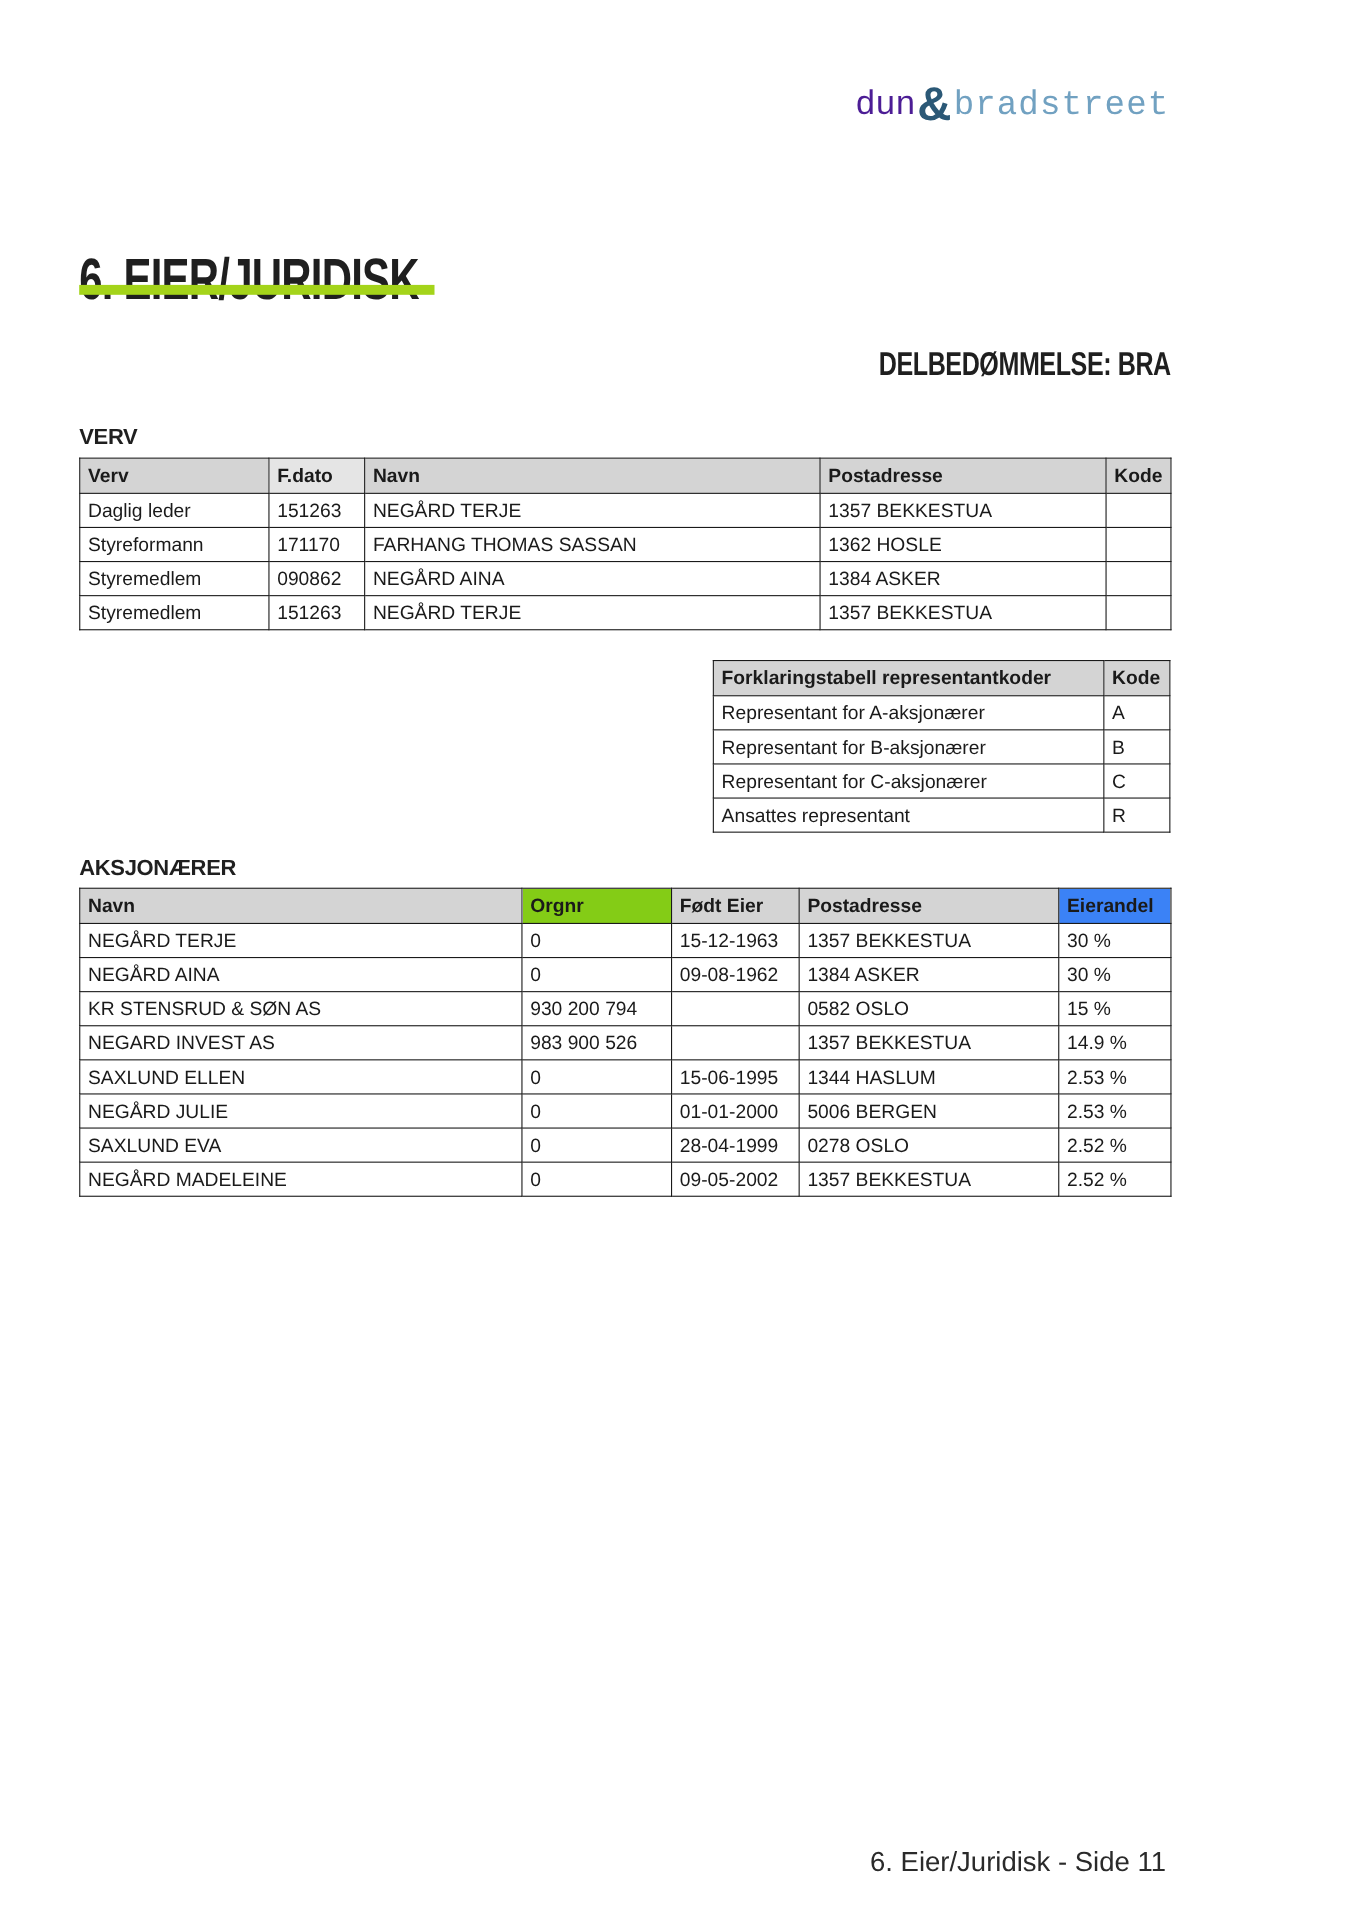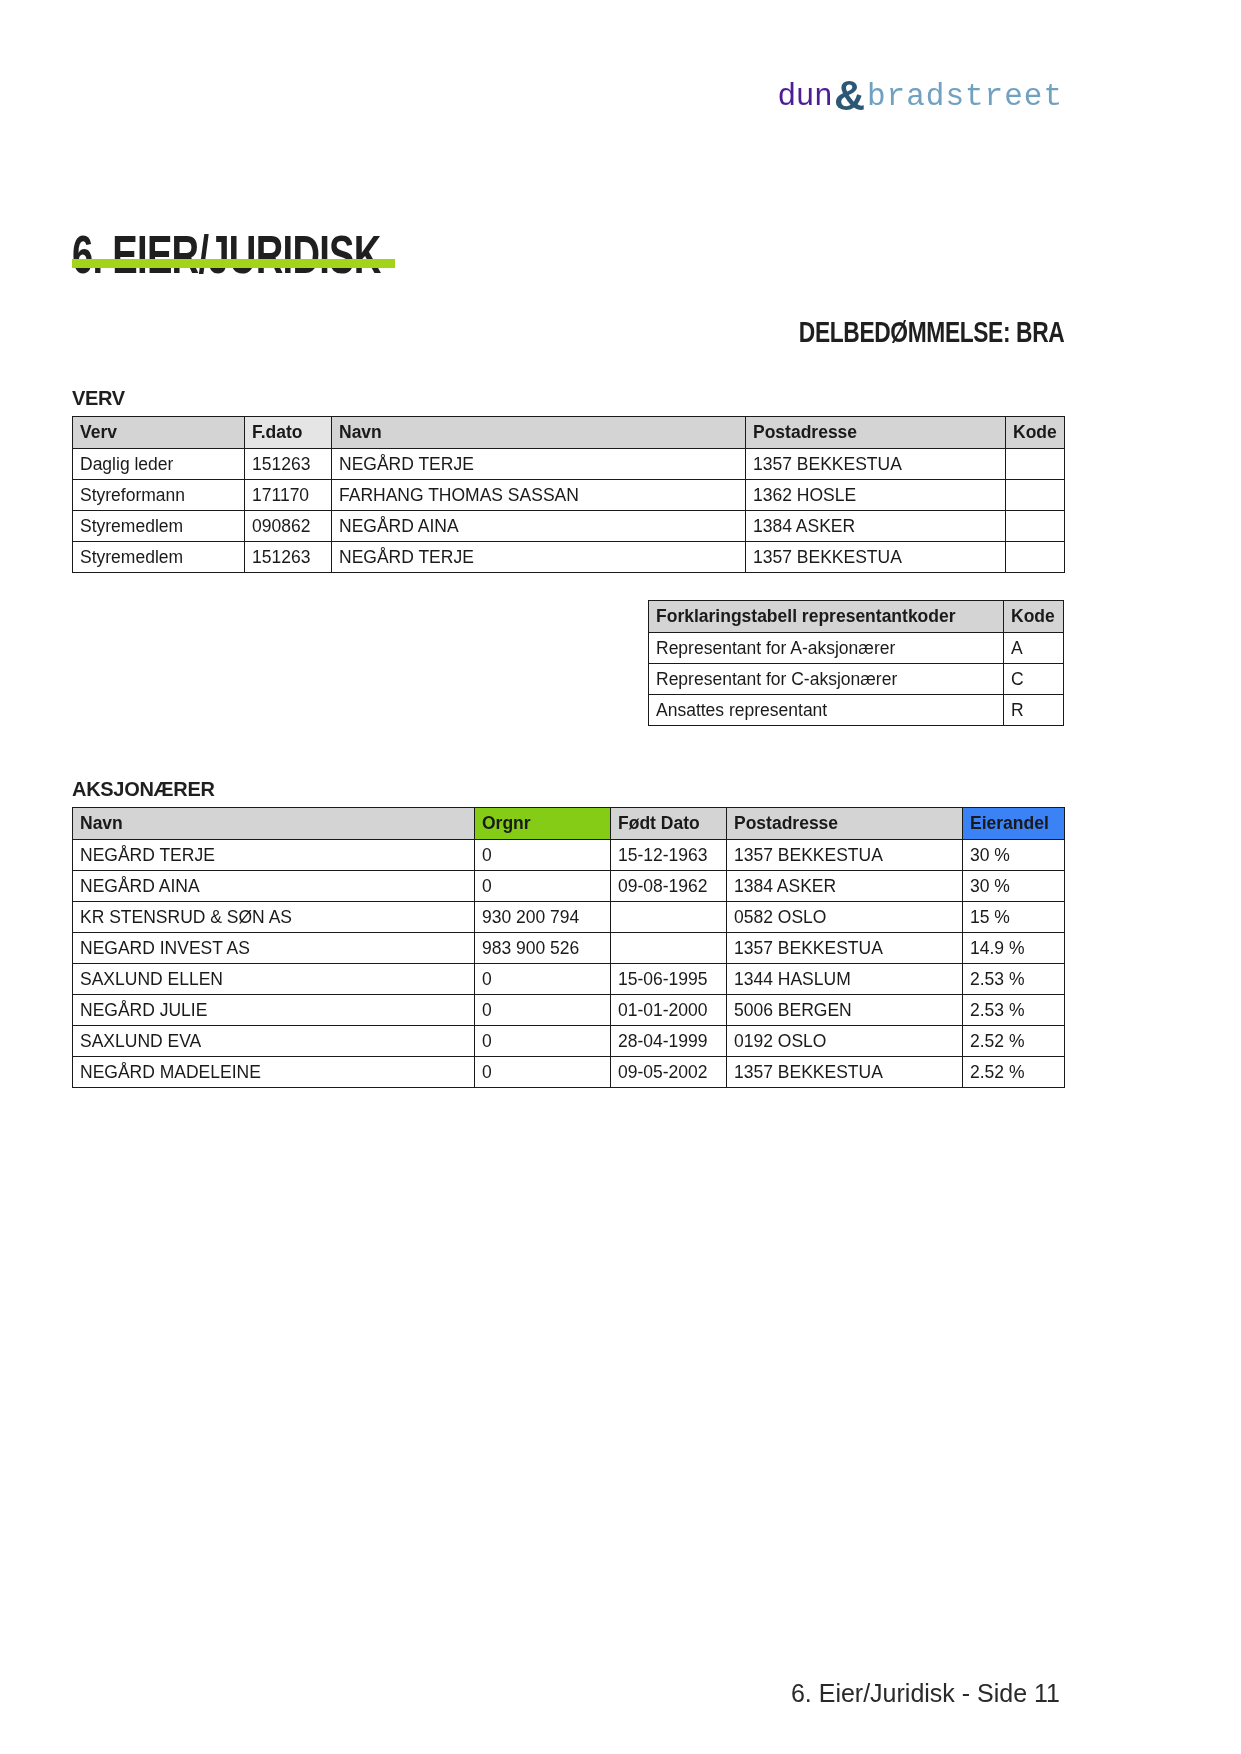--- a/index.html
+++ b/index.html
@@ -214,20 +214,24 @@
         <th style="background: rgb(212, 212, 212);">Forklaringstabell representantkoder</th>
         <th style="background: rgb(212, 212, 212);">Kode</th>
       </tr>
     </thead>
     <tbody>
       <tr>
         <td>Representant for A-aksjonærer</td>
         <td>A</td>
       </tr>
       <tr>
+        <td>Representant for B-aksjonærer</td>
+        <td>B</td>
+      </tr>
+      <tr>
         <td>Representant for C-aksjonærer</td>
         <td>C</td>
       </tr>
       <tr>
         <td>Ansattes representant</td>
         <td>R</td>
       </tr>
     </tbody>
   </table>
 </div>
@@ -239,21 +243,21 @@
         <col class="c0">
         <col class="c1">
         <col class="c2">
         <col class="c3">
         <col class="c4">
       </colgroup>
     <thead>
       <tr>
         <th style="background: rgb(212, 212, 212);">Navn</th>
         <th style="background: #84cc16;">Orgnr</th>
-        <th style="background: rgb(212, 212, 212);">Født Dato</th>
+        <th style="background: rgb(212, 212, 212);">Født Eier</th>
         <th style="background: rgb(212, 212, 212);">Postadresse</th>
         <th style="background: #3b82f6;">Eierandel</th>
       </tr>
     </thead>
     <tbody>
       <tr>
         <td>NEGÅRD TERJE</td>
         <td>0</td>
         <td>15-12-1963</td>
         <td>1357 BEKKESTUA</td>
@@ -291,21 +295,21 @@
         <td>NEGÅRD JULIE</td>
         <td>0</td>
         <td>01-01-2000</td>
         <td>5006 BERGEN</td>
         <td>2.53 %</td>
       </tr>
       <tr>
         <td>SAXLUND EVA</td>
         <td>0</td>
         <td>28-04-1999</td>
-        <td>0192 OSLO</td>
+        <td>0278 OSLO</td>
         <td>2.52 %</td>
       </tr>
       <tr>
         <td>NEGÅRD MADELEINE</td>
         <td>0</td>
         <td>09-05-2002</td>
         <td>1357 BEKKESTUA</td>
         <td>2.52 %</td>
       </tr>
     </tbody>

